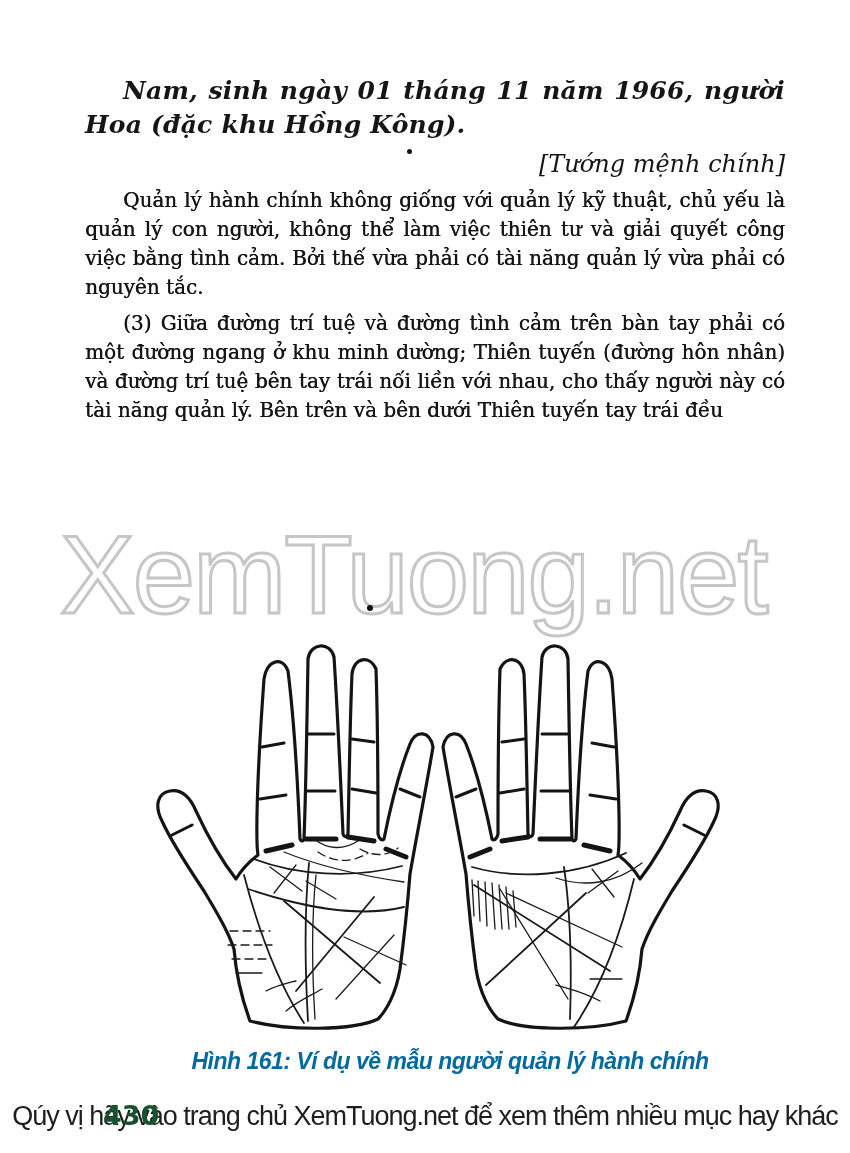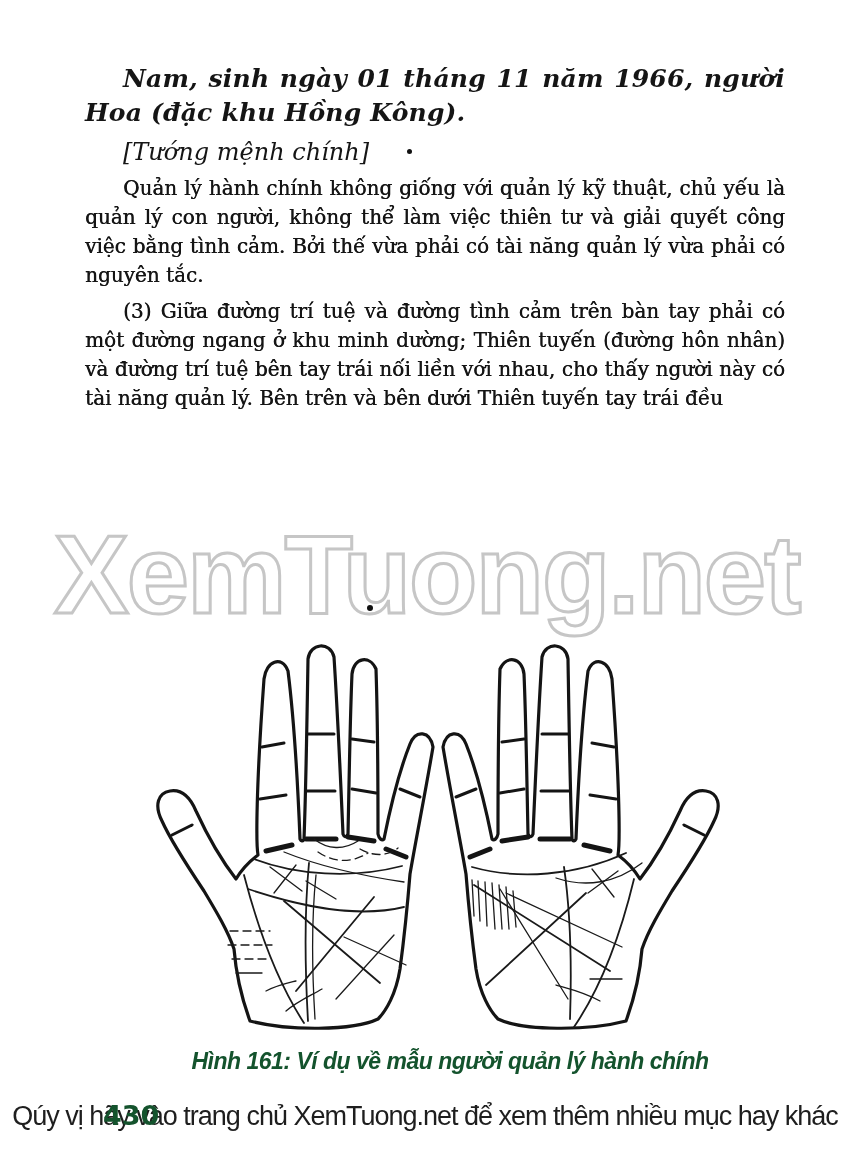--- a/index.html
+++ b/index.html
@@ -8,56 +8,57 @@
     position:relative;
     width:850px;height:1153px;
     background:#ffffff;
     overflow:hidden;
     font-family:"DejaVu Serif", serif;
     color:#151515;
   }
   
   .watermark{
     position:absolute;
-    left:54px;top:510px;
+    left:60px;top:510px;
     z-index:0;
     font-family:"Liberation Sans", sans-serif;
-    font-weight:bold;
+    font-weight:normal;
     font-size:112px;
     letter-spacing:-2px;
     white-space:nowrap;
     color:#dddddd;
     user-select:none;
   }
   @supports (-webkit-text-stroke: 2px #000){
     .watermark{color:#ffffff;-webkit-text-stroke:3px #c6c6c6;}
   }
   
   .text-col{
     position:absolute;
     left:85px;top:58px;
     width:700px;
     z-index:1;
   }
   .heading{
-    margin:4px 0 8px 0;
+    margin:16px 0 8px 0;
     font-size:25px;
     line-height:34px;
     font-weight:bold;
     font-style:italic;
     text-indent:38px;
     text-align:justify;
     letter-spacing:0.2px;
   }
   .subheading{
     margin:0 0 7px 0;
     font-size:24px;
     line-height:29px;
     font-style:italic;
     text-indent:38px;
+    text-align:right;
   }
   .body-par{
     margin:0 0 7px 0;
     font-size:20px;
     line-height:29px;
     text-indent:38px;
     text-align:justify;
     text-shadow:0.4px 0 0 #151515;
   }
   
@@ -84,21 +85,21 @@
     position:absolute;
     left:50px;top:1048px;
     width:800px;
     z-index:2;
     text-align:center;
     font-family:"Liberation Sans", sans-serif;
     font-weight:bold;
     font-style:italic;
     font-size:23px;
     letter-spacing:-0.5px;
-    color:#14532d;
+    color:#0369a1;
   }
   
   .footer{
     position:absolute;
     left:0;top:1101px;
     width:850px;
     z-index:2;
     text-align:center;
     font-family:"Liberation Sans", sans-serif;
     font-size:27px;

